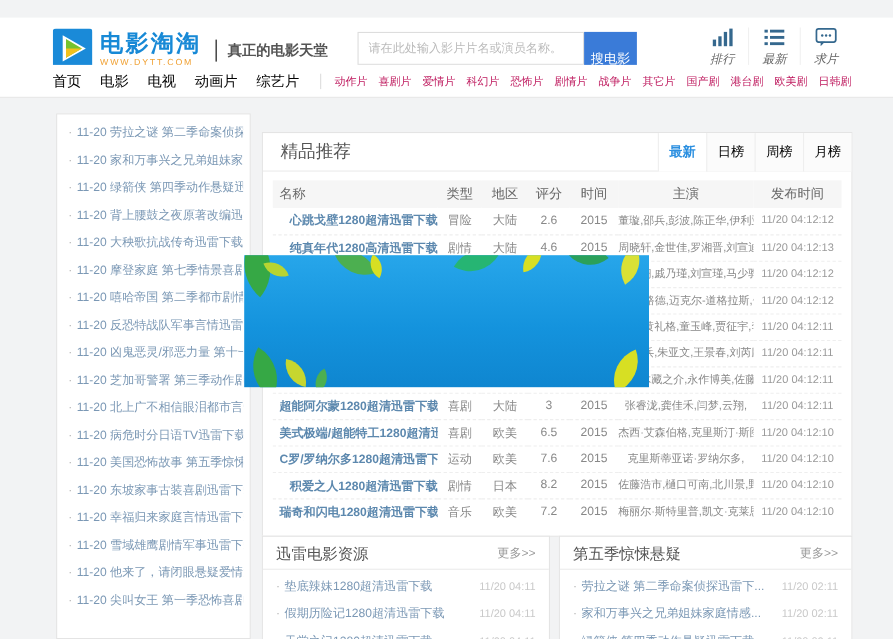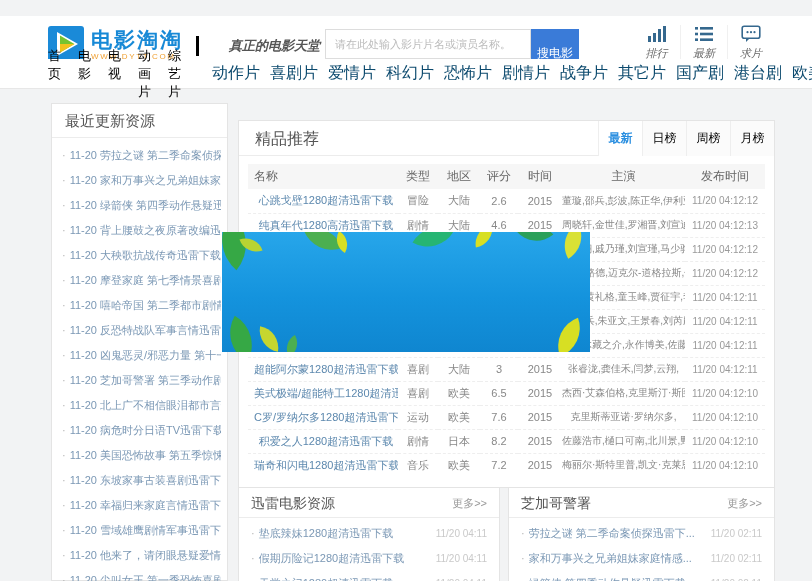--- a/index.html
+++ b/index.html
@@ -6,38 +6,38 @@
   body { margin:0; background:#e9eaec; font-family:"Liberation Sans","DejaVu Sans",sans-serif; }
   .page { position:relative; width:812px; height:581px; background:#f2f3f4; overflow:hidden; margin:0 auto; }
 
   
   .site-header { position:absolute; left:0; top:16px; width:812px; height:57px; background:#fff; border-bottom:2px solid #1b7cd0; }
   .logo { position:absolute; left:48px; top:10px; display:flex; align-items:center; }
   .logo-icon { width:36px; height:36px; }
   .logo-text { margin-left:7px; }
   .logo-title { font-size:21px; font-weight:bold; color:#1789d6; letter-spacing:2px; line-height:24px; }
   .logo-domain { font-size:8px; color:#f0a032; letter-spacing:1.6px; }
-  .tagline { position:absolute; left:196px; top:20px; font-size:13px; color:#555; font-weight:bold; font-style:italic; border-left:3px solid #000000; padding-left:30px; height:20px; line-height:20px; }
+  .tagline { position:absolute; left:196px; top:20px; font-size:13px; color:#555; font-weight:bold; border-left:1px solid #000000; padding-left:10px; height:20px; line-height:20px; }
   .searchbar { position:absolute; left:325px; top:13px; display:flex; }
   .search-input { width:206px; height:30px; border:1px solid #ddd; font-size:11px; padding:0 9px; color:#444; outline:none; }
   .search-input::placeholder { color:#bbb; }
   .search-btn { width:48px; height:48px; background:#3a7bd8; color:#fff; font-size:12px; border:none; cursor:pointer; }
   .quick-links { position:absolute; right:38px; top:9px; display:flex; }
   .quick-link { width:47px; text-align:center; cursor:pointer; }
   .quick-link + .quick-link { border-left:1px solid #f0f0f0; }
   .quick-link svg { display:block; margin:0 auto; }
   .quick-label { display:block; font-size:11px; color:#666; margin-top:3px;font-style:italic; }
 
   
   .nav { position:absolute; left:0; top:59px; width:812px; height:30px; background:#fff; border-bottom:1px solid #e7e7e7; display:flex; align-items:center; padding-left:48px; }
   .nav-primary { display:flex; }
   .nav-primary .nav-item { font-size:13px; color:#000000; margin-right:17px; cursor:pointer; }
   .nav-sep { width:1px; height:14px; background:#ddd; margin:0 12px 0 2px; }
   .nav-genres { display:flex; }
-  .nav-genres .nav-item { font-size:16px; color:#0c4a6e; margin-right:10px; cursor:pointer; white-space:nowrap; }
+  .nav-genres .nav-item { font-size:10px; color:#be185d; margin-right:10px; cursor:pointer; white-space:nowrap; }
 
   
   .panel { position:absolute; background:#fff; border:1px solid #e4e4e4; }
 
   
   .sidebar { left:51px; top:103px; width:177px; height:478px; }
   .sidebar-title { height:34px; line-height:34px; padding-left:13px; font-size:15px; color:#555; border-bottom:1px solid #ececec; }
   .side-list { list-style:none; padding:5px 6px 0 10px; }
   .side-list li { height:25px; line-height:25px; font-size:11px; white-space:nowrap; overflow:hidden; cursor:pointer; }
   .bullet { color:#b5b5b5; margin-right:4px; }
@@ -55,21 +55,21 @@
   .movie-table th { background:#f6f6f6; height:25px; font-size:12px; font-weight:normal; color:#666; }
   .movie-table td { height:24px; border-bottom:1px dashed #eee; font-size:11px; color:#888; text-align:center; white-space:nowrap; overflow:hidden; }
   .movie-table tr:last-child td { border-bottom:none; }
   .col-name  { width:150px; }
   .col-type  { width:40px; }
   .col-region{ width:42px; }
   .col-score { width:38px; }
   .col-year  { width:44px; }
   .col-stars { width:123px; }
   .col-pub   { width:80px; }
-  td.cell-name { text-align:center; padding-left:6px; }
+  td.cell-name { text-align:right; padding-left:6px;font-weight:bold; }
   .name-link { color:#5c88ae; cursor:pointer; }
   td.cell-stars { font-size:10px; }
   td.cell-pub { font-size:10px; color:#9a9a9a; }
   th.col-name { text-align:left; padding-left:6px; }
 
   
   .ad-overlay { position:absolute; left:222px; top:232px; width:368px; height:120px; z-index:6; overflow:hidden; cursor:pointer;
                 background:linear-gradient(180deg,#27a6ea 0%,#1493dd 55%,#0f86d0 100%); }
   .leaf { position:absolute; border-radius:0 100% 0 100%; }
 
@@ -172,21 +172,20 @@
         <span class="nav-item">战争片</span>
         <span class="nav-item">其它片</span>
         <span class="nav-item">国产剧</span>
         <span class="nav-item">港台剧</span>
         <span class="nav-item">欧美剧</span>
         <span class="nav-item">日韩剧</span>
       </div>
   </div>
 
   <div class="panel sidebar">
-    <div class="sidebar-title">最近更新资源</div>
     <ul class="side-list">
 
         <li>
           <span class="bullet">·</span><span class="side-link"><span>11-20</span> <span>劳拉之谜 第二季命案侦探迅雷</span></span>
         </li>
 
         <li>
           <span class="bullet">·</span><span class="side-link"><span>11-20</span> <span>家和万事兴之兄弟姐妹家庭情感...</span></span>
         </li>
 
@@ -446,21 +445,21 @@
 
         <li>
           <span class="item-time">11/20 04:11</span>
           <span class="bullet">·</span><span class="side-link">天堂之门1280超清迅雷下载</span>
         </li>
       </ul>
   </div>
 
   <div class="panel bpanel bpanel-tv">
     <div class="bpanel-head">
-      <span class="bpanel-title">芝加哥警署</span>
+      <span class="bpanel-title">第五季惊悚悬疑</span>
       <span class="more-link">更多&gt;&gt;</span>
     </div>
     <ul class="bottom-list">
 
         <li>
           <span class="item-time">11/20 02:11</span>
           <span class="bullet">·</span><span class="side-link">劳拉之谜 第二季命案侦探迅雷下...</span>
         </li>
 
         <li>

